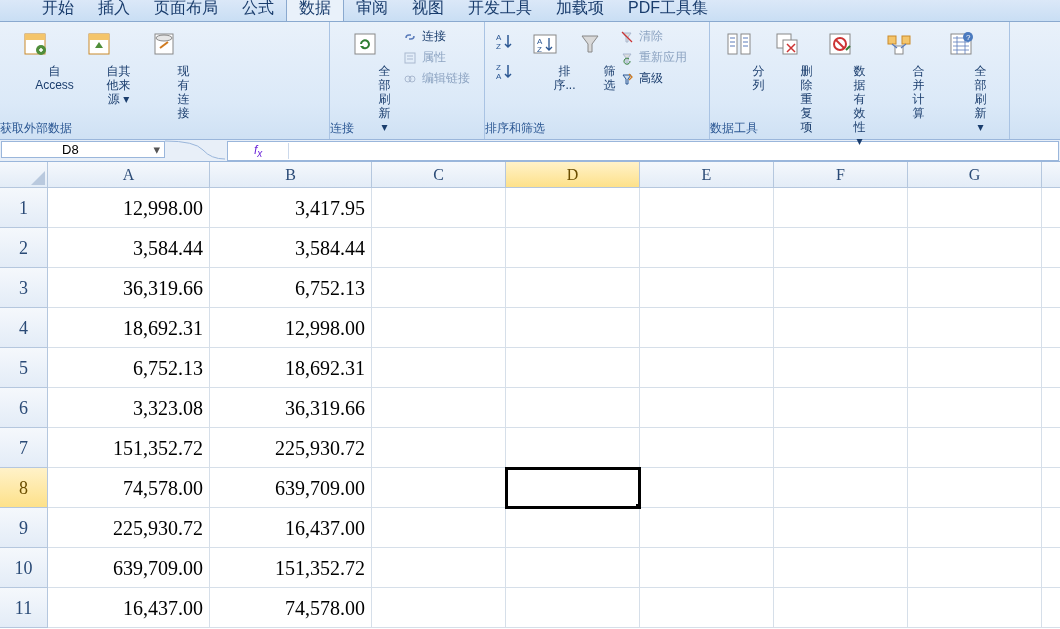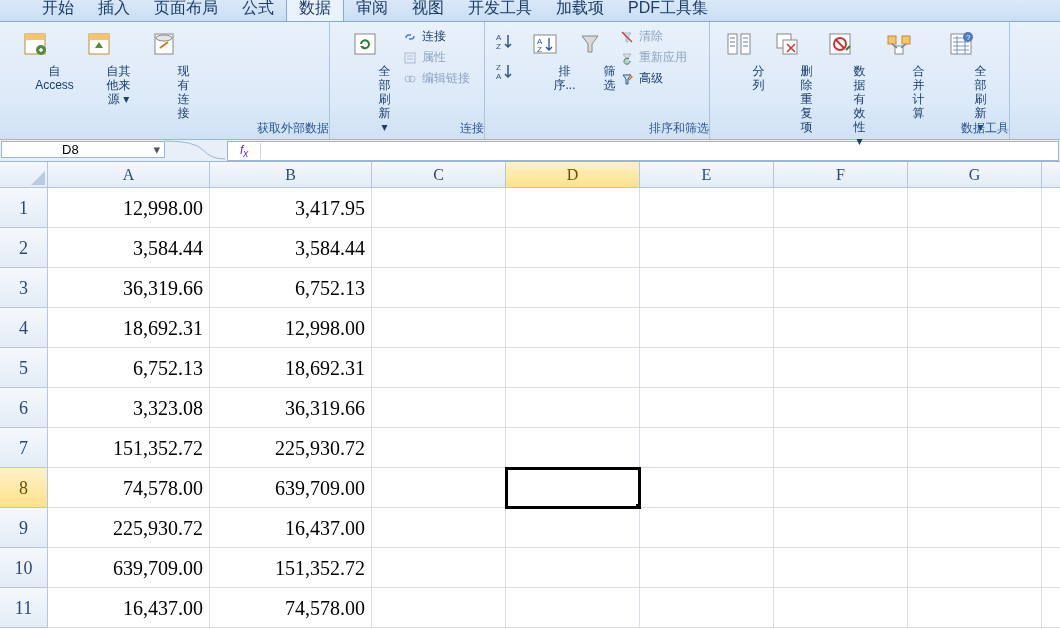--- a/index.html
+++ b/index.html
@@ -47,21 +47,21 @@
     padding: 4px 6px 18px 6px;
     display: flex;
     flex-direction: column;
     justify-content: space-between;
     height: 100%;
   }
   .group-label {
     position: absolute;
     bottom: 2px;
     left: 0; right: 0;
-    text-align: right;
+    text-align: left;
     font-size: 12px;
     color: #2b5793;
   }
   .group-row { display: flex; align-items: flex-start; height: 82px; }
   .big-btn {
     display: flex;
     flex-direction: column;
     align-items: center;
     justify-content: flex-start;
     width: 58px;
@@ -113,21 +113,21 @@
   .namebox span.val { padding-left: 60px; }
   .fx-area {
     flex: 1;
     display: flex;
     align-items: center;
     border: 1px solid #9ab6db;
     margin: 1px 1px 1px 2px;
     background: #fff;
   }
   .fx-label {
-    padding: 0 12px;
+    padding: 0 26px;
     font-style: italic;
     color: #6d28d9;
     border-right: 1px solid #ccd9eb;
   }
   .fx-input {
     flex: 1;
     border: none;
     outline: none;
     height: 18px;
     padding-left: 6px;

